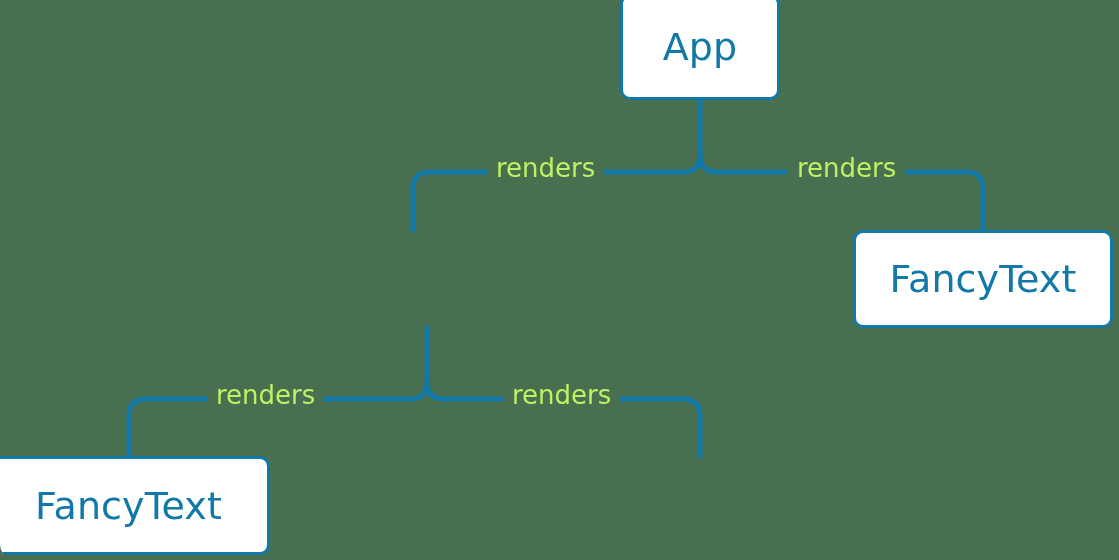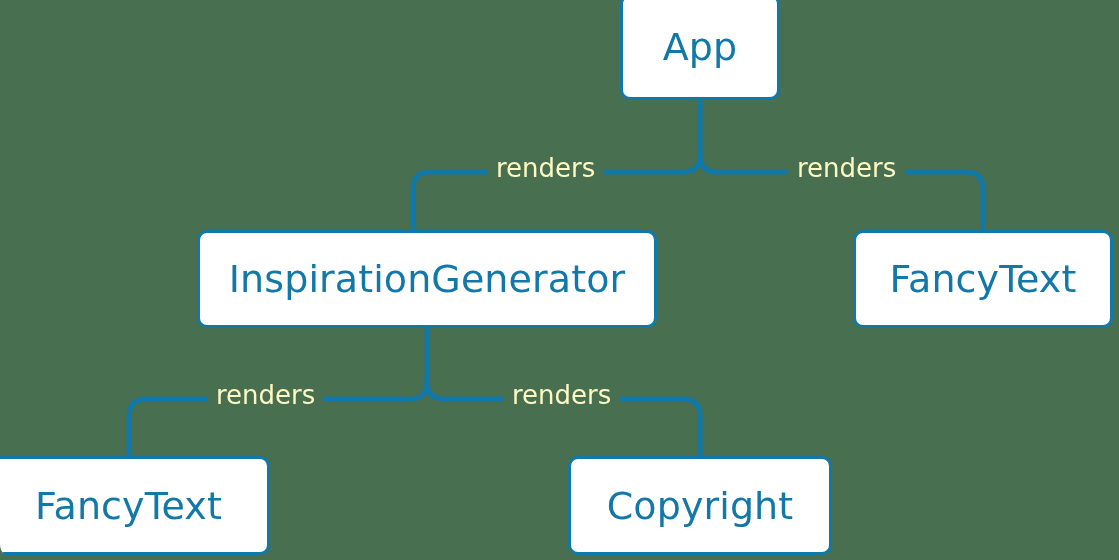--- a/index.html
+++ b/index.html
@@ -37,21 +37,21 @@
   .node-label {
     color: #1278a8;
     font-size: 38px;
     line-height: 1;
     letter-spacing: 0.1px;
     white-space: nowrap;
     font-family: "DejaVu Sans", sans-serif;
   }
   .edge-label {
     position: absolute;
-    color: #fef9c3;
+    color: #bef264;
     font-size: 26px;
     line-height: 1;
     white-space: nowrap;
     z-index: 4;
     font-family: "DejaVu Sans", sans-serif;
     background: #486f4f;
     padding: 0 9px;
   }
 
   
@@ -86,35 +86,29 @@
       <path d="M 427 382 Q 427 399 410 399 L 146 399 Q 129 399 129 416 L 129 456"></path>
 
       <path d="M 427 382 Q 427 399 444 399 L 683 399 Q 700 399 700 416 L 700 456"></path>
     </g>
   </svg>
 
   <div class="node" id="node-app">
     <span class="node-label">App</span>
   </div>
 
-  <div class="node" id="node-inspiration">
-    <span class="node-label">InspirationGenerator</span>
-  </div>
 
   <div class="node" id="node-fancytext-r">
     <span class="node-label">FancyText</span>
   </div>
 
   <div class="node" id="node-fancytext-b">
     <span class="node-label">FancyText</span>
   </div>
 
-  <div class="node" id="node-copyright">
-    <span class="node-label">Copyright</span>
-  </div>
 
   <span class="edge-label" id="label-app-inspiration">renders</span>
 
   <span class="edge-label" id="label-app-fancytext">renders</span>
 
   <span class="edge-label" id="label-ig-fancytext">renders</span>
 
   <span class="edge-label" id="label-ig-copyright">renders</span>
 
 </div>

